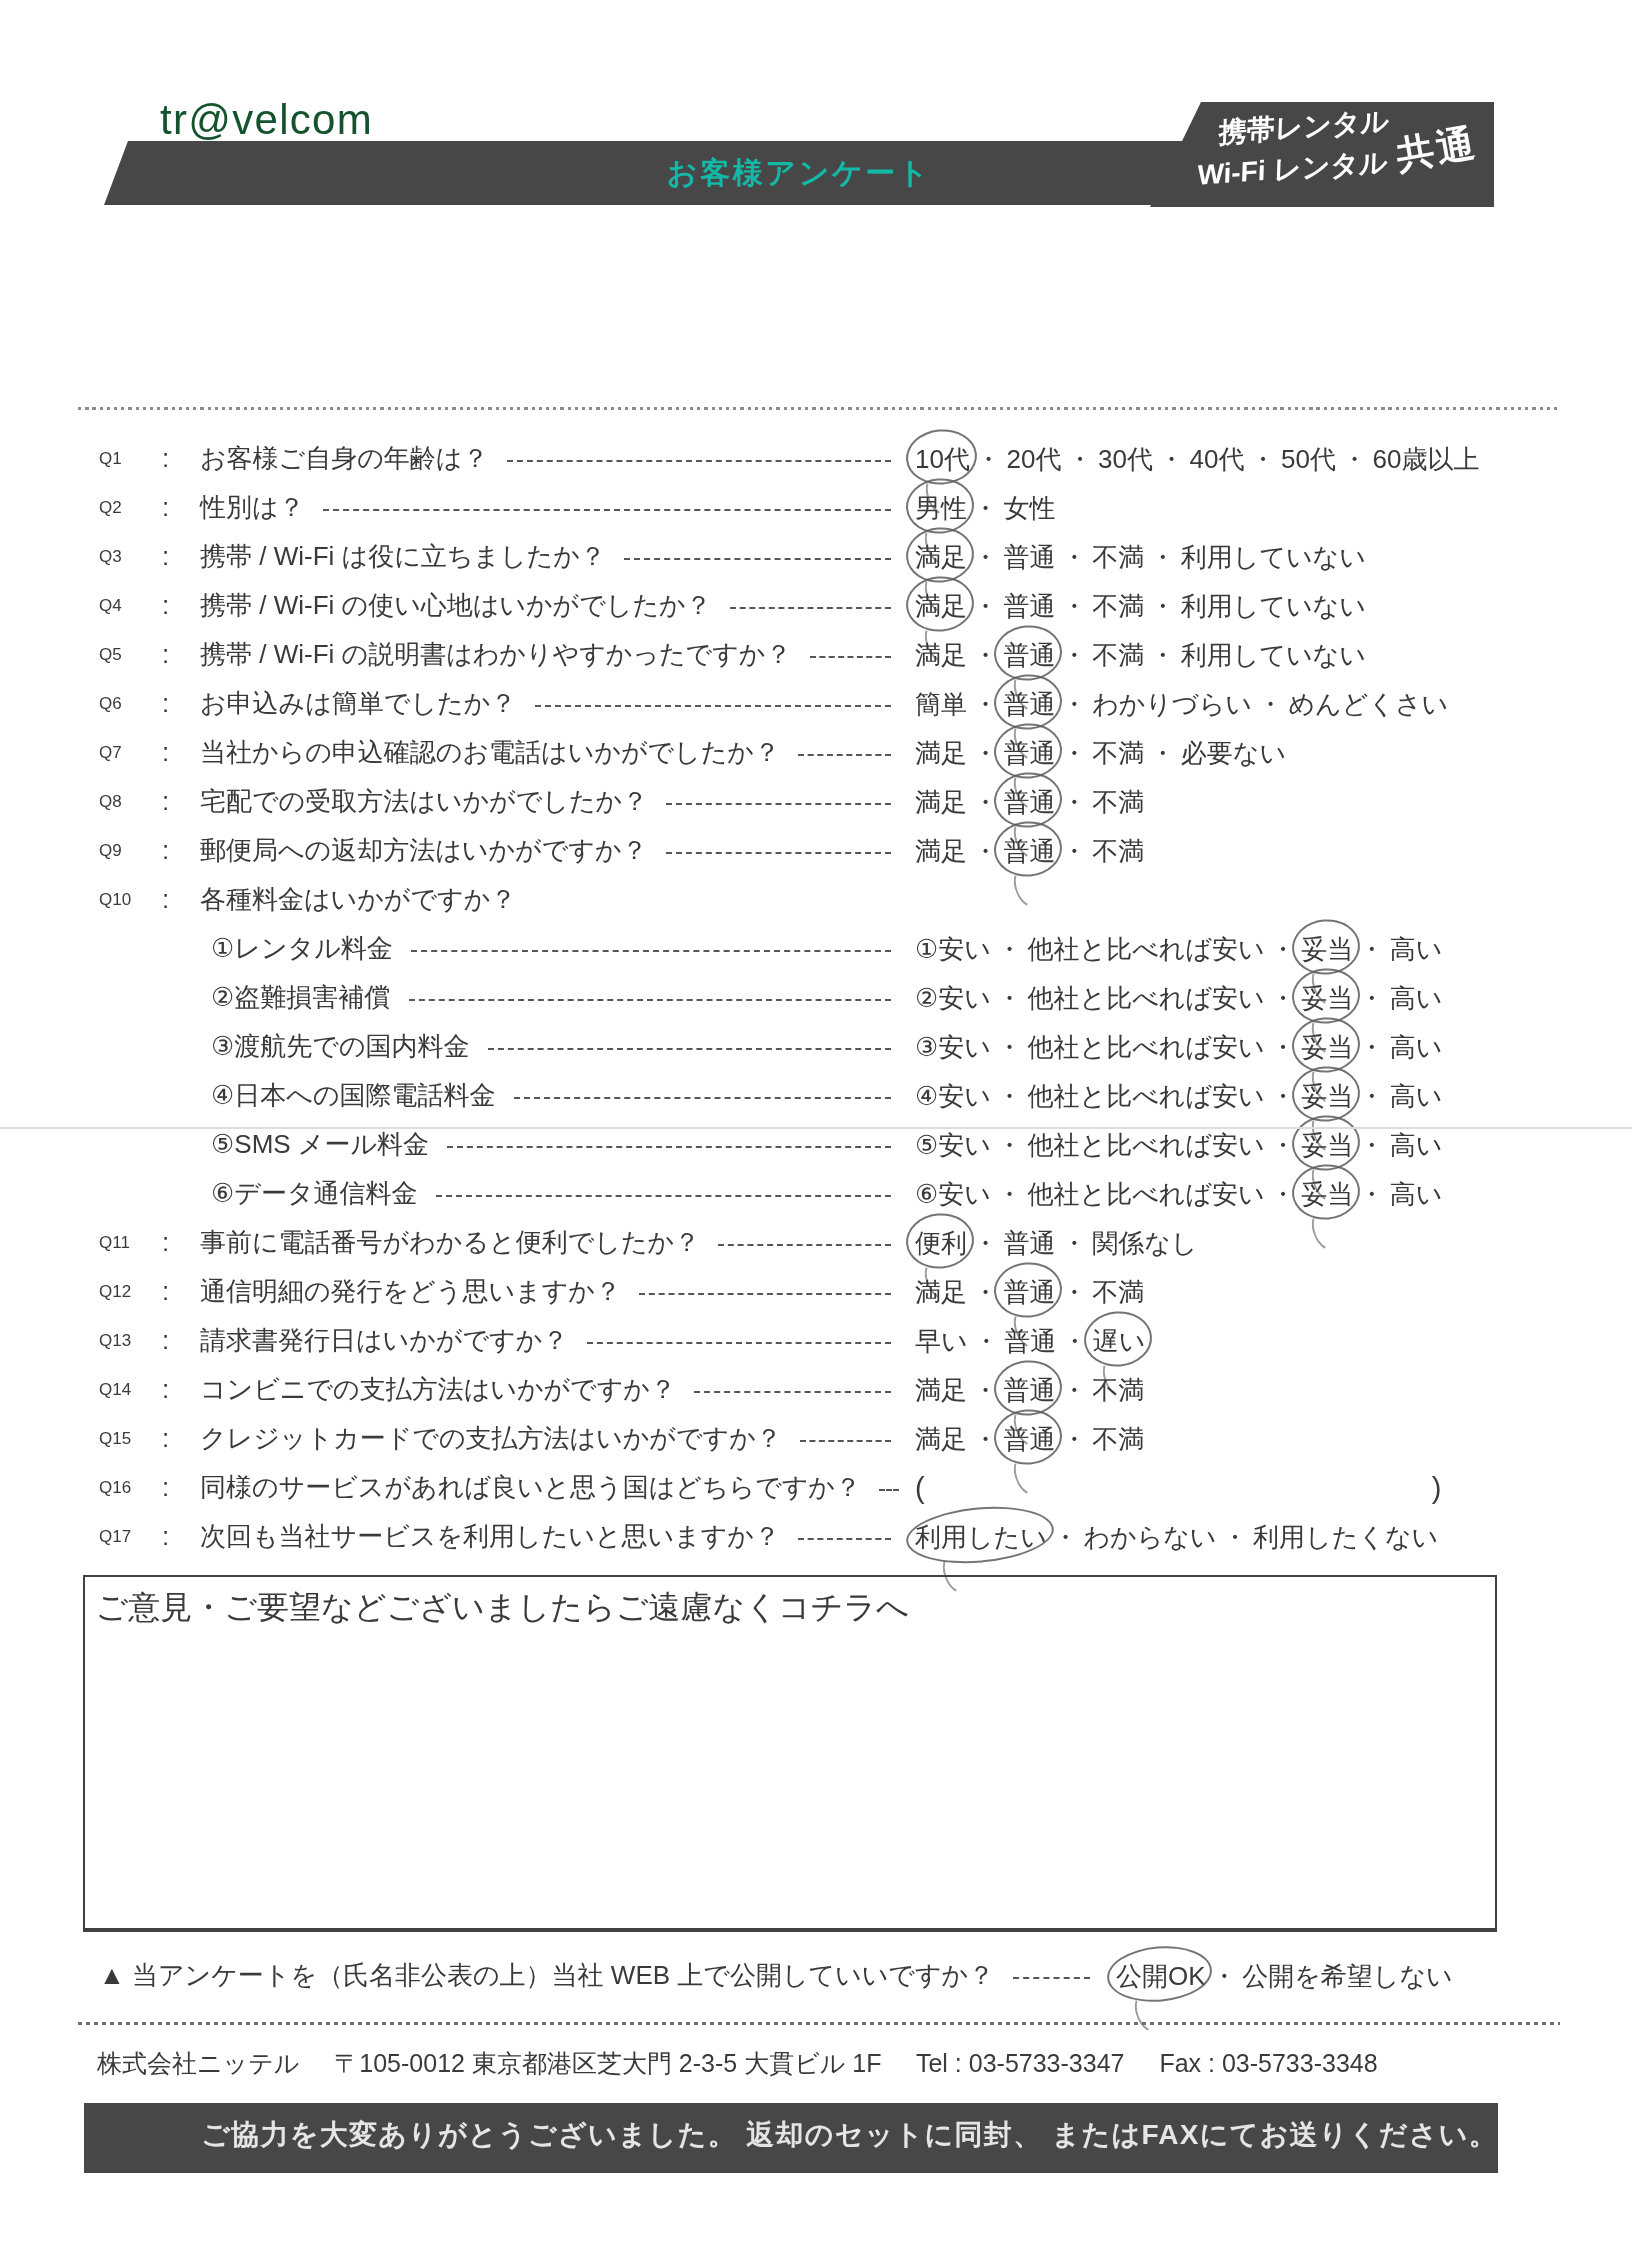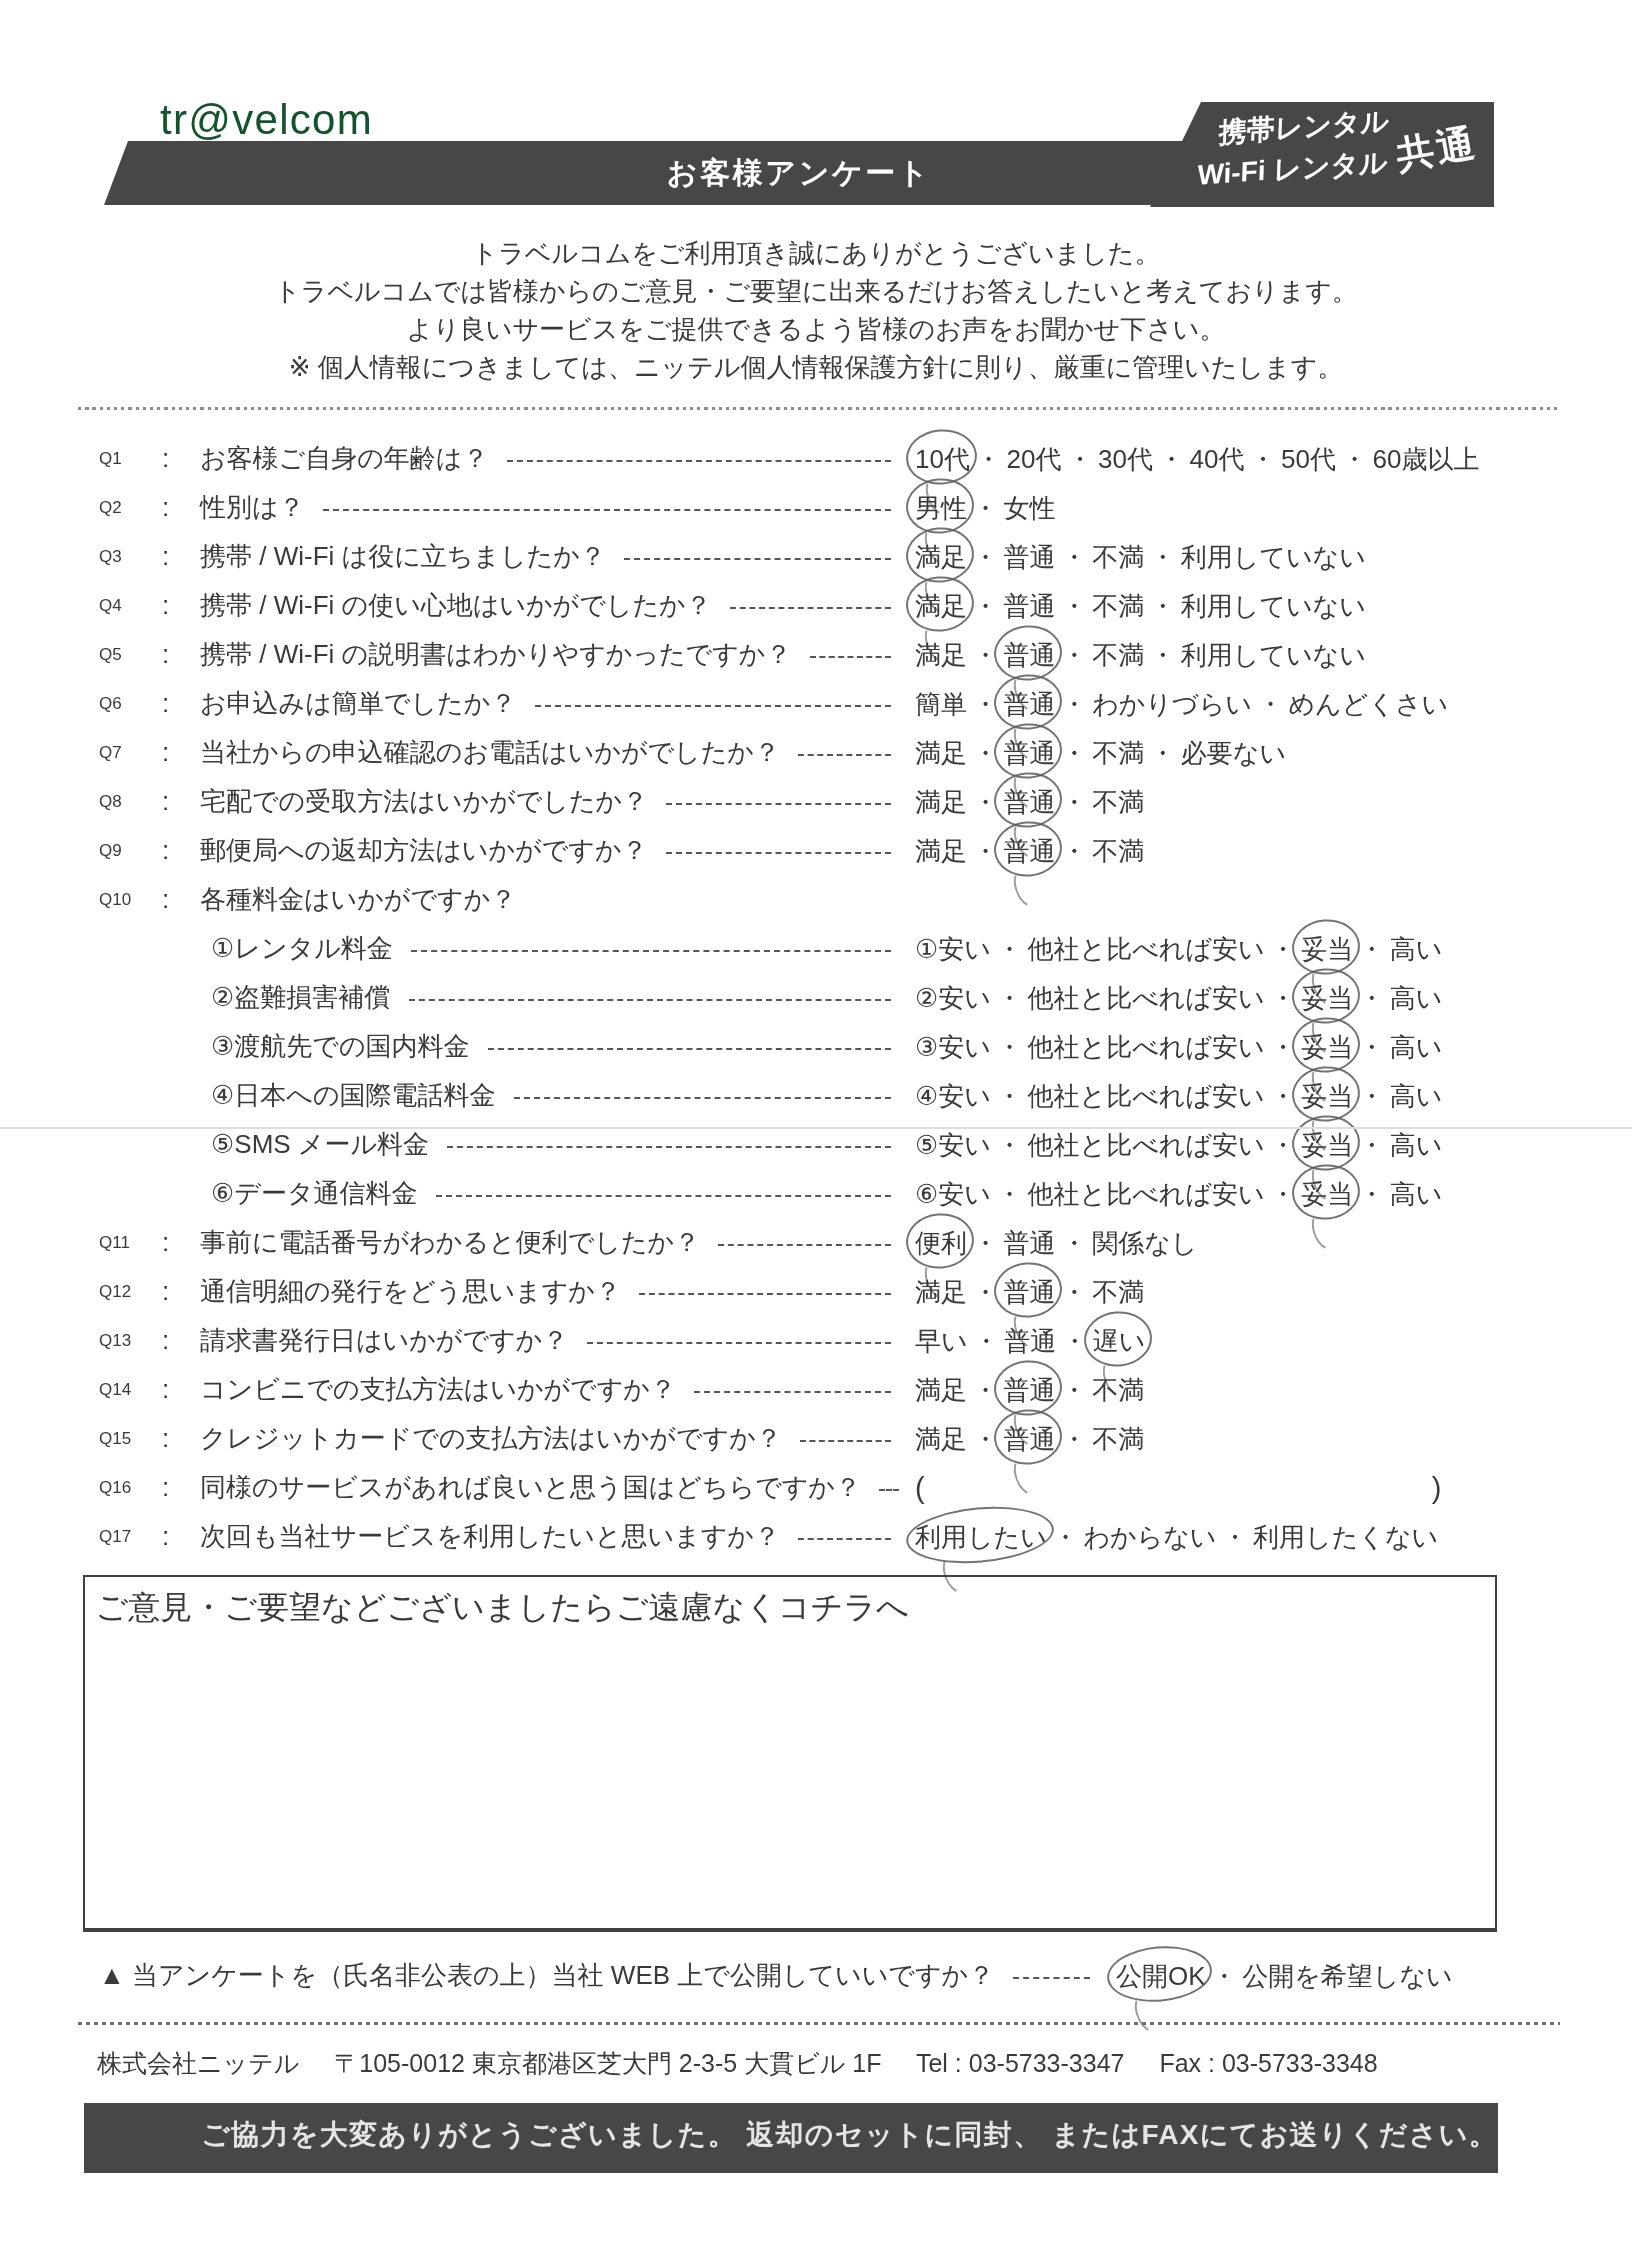--- a/index.html
+++ b/index.html
@@ -13,21 +13,21 @@
     position:absolute; left:160px; top:96px;
     font-size:42px; font-weight:500; letter-spacing:1.3px; color:#14532d;
   }
   .banner-main{
     position:absolute; left:104px; top:141px; width:1390px; height:64px;
     background:#474747;
     clip-path:polygon(24px 0, 100% 0, 100% 100%, 0 100%);
   }
   .banner-title{
     position:absolute; left:0; right:0; top:0; height:64px; line-height:64px;
-    text-align:center; color:#ffffff; font-size:30px; font-weight:bold; letter-spacing:2.6px;
+    text-align:center; color:#14b8a6; font-size:30px; font-weight:bold; letter-spacing:2.6px;
   }
   .banner-raised{
     position:absolute; left:1150px; top:102px; width:344px; height:105px;
     background:#474747;
     clip-path:polygon(51px 0, 100% 0, 100% 100%, 0 100%);
   }
   .banner-right{
     position:absolute; right:105px; top:5.3px; text-align:right;
     color:#fff; font-size:28px; line-height:41px; font-weight:bold;
     transform:rotate(-4deg) skewX(-6deg); white-space:nowrap;
@@ -104,26 +104,20 @@
     <div class="banner-title">お客様アンケート</div>
   </div>
   <div class="banner-raised">
     <div class="banner-right">
       <span>携帯レンタル</span><br>
       <span>Wi-Fi レンタル</span>
     </div>
     <div class="banner-badge">共通</div>
   </div>
 
-  <div class="intro">
-    <p>トラベルコムをご利用頂き誠にありがとうございました。</p>
-    <p>トラベルコムでは皆様からのご意見・ご要望に出来るだけお答えしたいと考えております。</p>
-    <p>より良いサービスをご提供できるよう皆様のお声をお聞かせ下さい。</p>
-    <p>※ 個人情報につきましては、ニッテル個人情報保護方針に則り、厳重に管理いたします。</p>
-  </div>
 
   <div class="dotted-sep sep-1"></div>
 
   <div class="questions" id="questions">
       <div class="qrow">
         <div class="qleft">
           <span class="qnum">Q1</span>
           <span class="qcolon">:</span>
           <span class="qtext">お客様ご自身の年齢は？</span>
           <span class="dots"></span>

